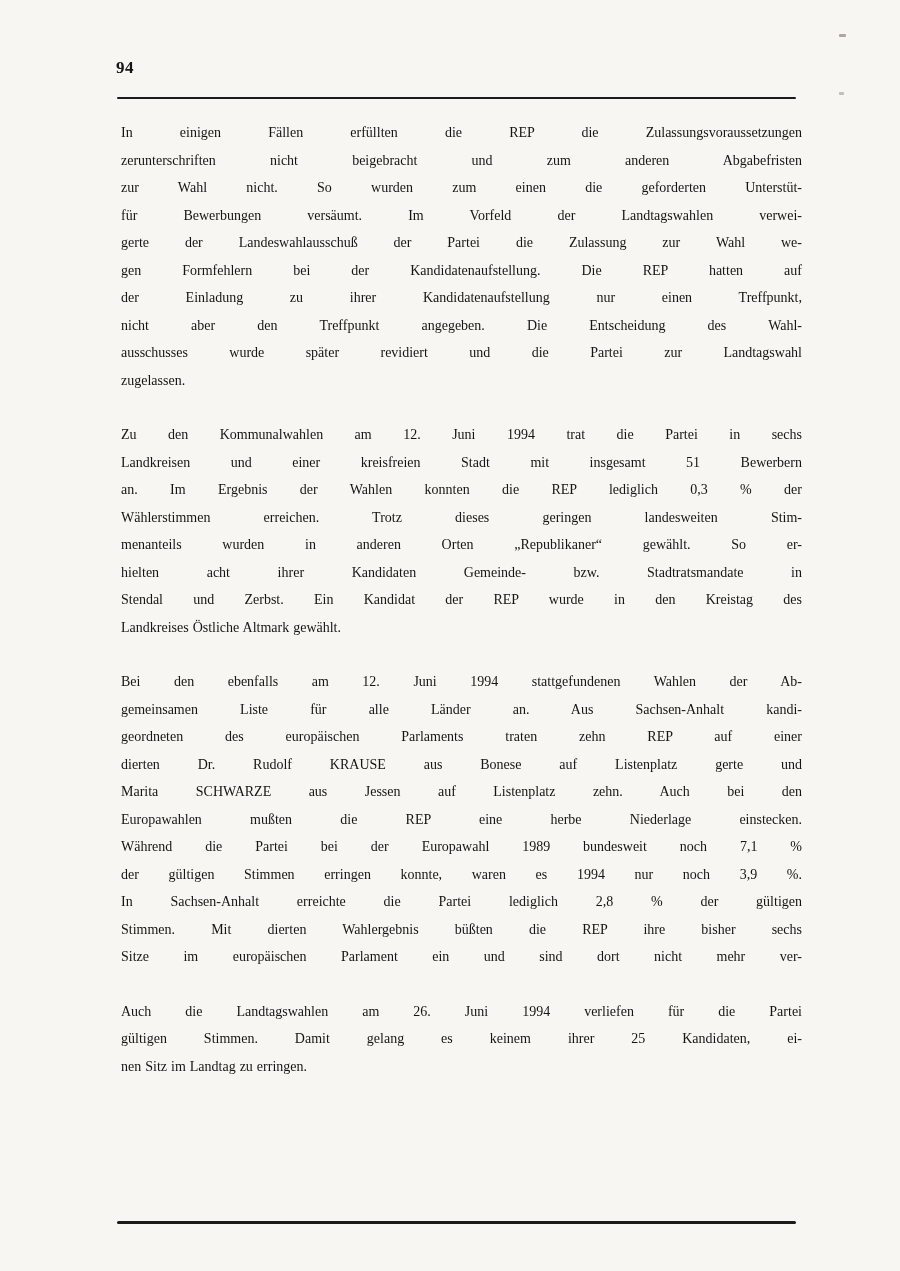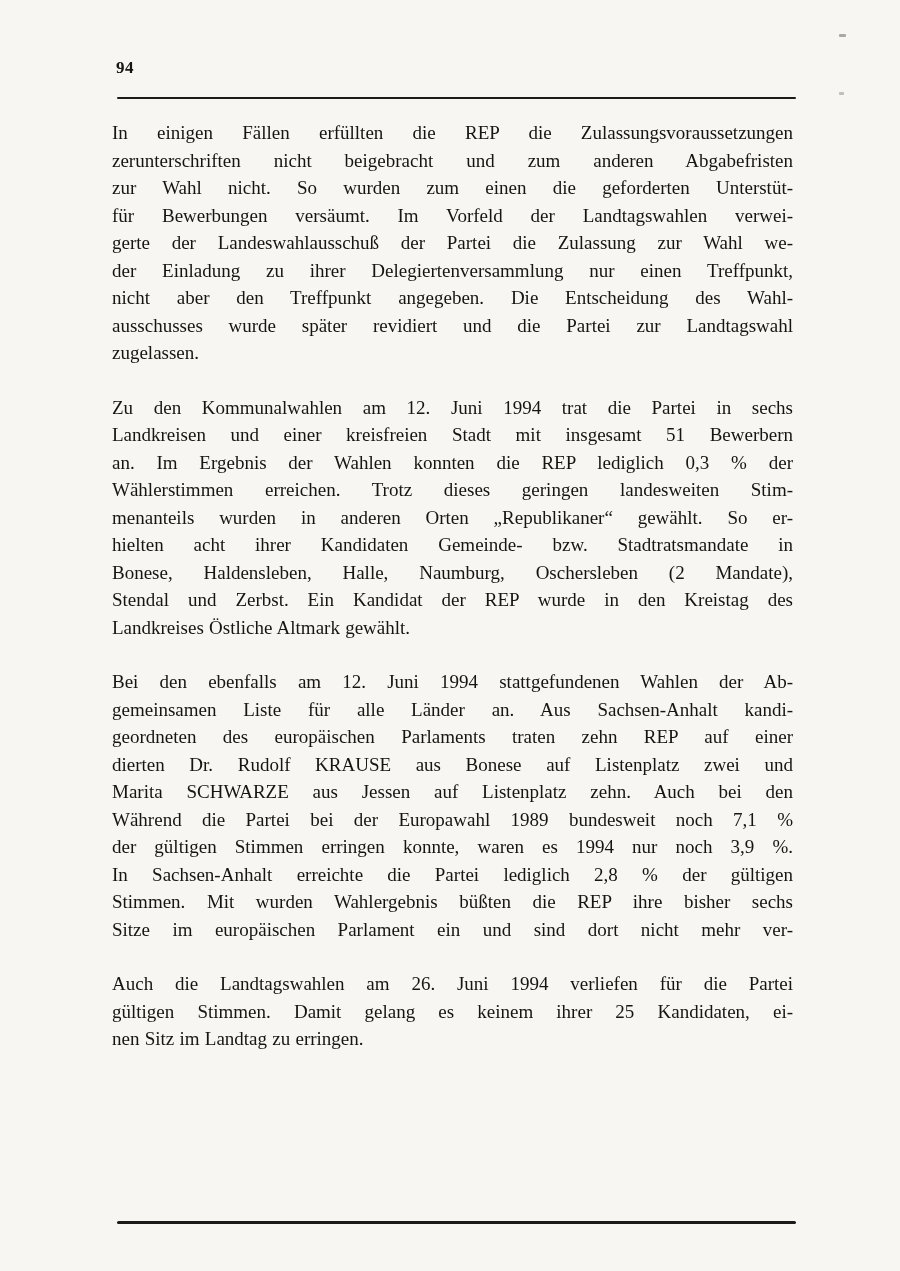--- a/index.html
+++ b/index.html
@@ -30,23 +30,23 @@
   .rule{
     position:absolute;
     left:117px;
     width:679px;
     background:var(--rule);
   }
   .rule-top{top:97px;height:2px;}
   .rule-bottom{top:1221px;height:3px;}
   .text-block{
     position:absolute;
-    left:112px;top:119px;
+    left:121px;top:119px;
     width:681px;
-    font-size:19px;
+    font-size:14px;
     line-height:27.5px;
   }
   .paragraph{margin:0 0 27px 0;}
   .paragraph:last-child{margin-bottom:0;}
   .tline{
     text-align:justify;
     text-align-last:justify;
     white-space:normal;
     word-spacing:0.5px;
   }
@@ -72,46 +72,47 @@
 
   <div class="rule rule-top"></div>
 
   <div class="text-block">
     <div class="paragraph">
         <div class="tline">In einigen Fällen erfüllten die REP die Zulassungsvoraussetzungen</div>
         <div class="tline">zerunterschriften nicht beigebracht und zum anderen Abgabefristen</div>
         <div class="tline">zur Wahl nicht. So wurden zum einen die geforderten Unterstüt-</div>
         <div class="tline">für Bewerbungen versäumt. Im Vorfeld der Landtagswahlen verwei-</div>
         <div class="tline">gerte der Landeswahlausschuß der Partei die Zulassung zur Wahl we-</div>
-        <div class="tline">der Einladung zu ihrer Delegiertenversammlung nur einen Treffpunkt,</div>
+        <div class="tline">gen Formfehlern bei der Kandidatenaufstellung. Die REP hatten auf</div>
+        <div class="tline">der Einladung zu ihrer Kandidatenaufstellung nur einen Treffpunkt,</div>
         <div class="tline">nicht aber den Treffpunkt angegeben. Die Entscheidung des Wahl-</div>
         <div class="tline">ausschusses wurde später revidiert und die Partei zur Landtagswahl</div>
         <div class="tline last">zugelassen.</div>
       </div>
     <div class="paragraph">
         <div class="tline">Zu den Kommunalwahlen am 12. Juni 1994 trat die Partei in sechs</div>
         <div class="tline">Landkreisen und einer kreisfreien Stadt mit insgesamt 51 Bewerbern</div>
         <div class="tline">an. Im Ergebnis der Wahlen konnten die REP lediglich 0,3 % der</div>
         <div class="tline">Wählerstimmen erreichen. Trotz dieses geringen landesweiten Stim-</div>
         <div class="tline">menanteils wurden in anderen Orten „Republikaner“ gewählt. So er-</div>
         <div class="tline">hielten acht ihrer Kandidaten Gemeinde- bzw. Stadtratsmandate in</div>
-        <div class="tline">Bonese, Haldensleben, Halle, Naumburg, Oschersleben (2 Mandate),</div>
         <div class="tline">Stendal und Zerbst. Ein Kandidat der REP wurde in den Kreistag des</div>
         <div class="tline last">Landkreises Östliche Altmark gewählt.</div>
       </div>
     <div class="paragraph">
         <div class="tline">Bei den ebenfalls am 12. Juni 1994 stattgefundenen Wahlen der Ab-</div>
         <div class="tline">gemeinsamen Liste für alle Länder an. Aus Sachsen-Anhalt kandi-</div>
         <div class="tline">geordneten des europäischen Parlaments traten zehn REP auf einer</div>
-        <div class="tline">dierten Dr. Rudolf KRAUSE aus Bonese auf Listenplatz zwei und</div>
+        <div class="tline">dierten Dr. Rudolf KRAUSE aus Bonese auf Listenplatz gerte und</div>
         <div class="tline">Marita SCHWARZE aus Jessen auf Listenplatz zehn. Auch bei den</div>
+        <div class="tline">Europawahlen mußten die REP eine herbe Niederlage einstecken.</div>
         <div class="tline">Während die Partei bei der Europawahl 1989 bundesweit noch 7,1 %</div>
         <div class="tline">der gültigen Stimmen erringen konnte, waren es 1994 nur noch 3,9 %.</div>
         <div class="tline">In Sachsen-Anhalt erreichte die Partei lediglich 2,8 % der gültigen</div>
-        <div class="tline">Stimmen. Mit wurden Wahlergebnis büßten die REP ihre bisher sechs</div>
+        <div class="tline">Stimmen. Mit dierten Wahlergebnis büßten die REP ihre bisher sechs</div>
         <div class="tline">Sitze im europäischen Parlament ein und sind dort nicht mehr ver-</div>
       </div>
     <div class="paragraph">
         <div class="tline">Auch die Landtagswahlen am 26. Juni 1994 verliefen für die Partei</div>
         <div class="tline">gültigen Stimmen. Damit gelang es keinem ihrer 25 Kandidaten, ei-</div>
         <div class="tline last">nen Sitz im Landtag zu erringen.</div>
       </div>
   </div>
 
   <div class="rule rule-bottom"></div>

